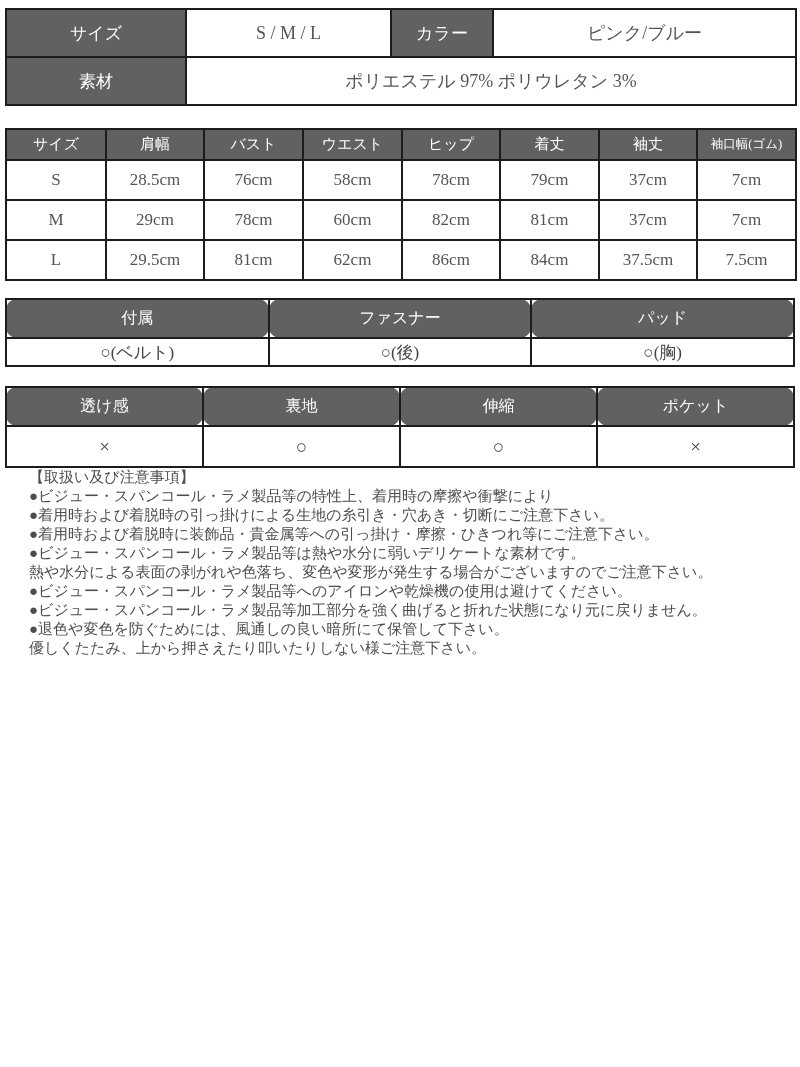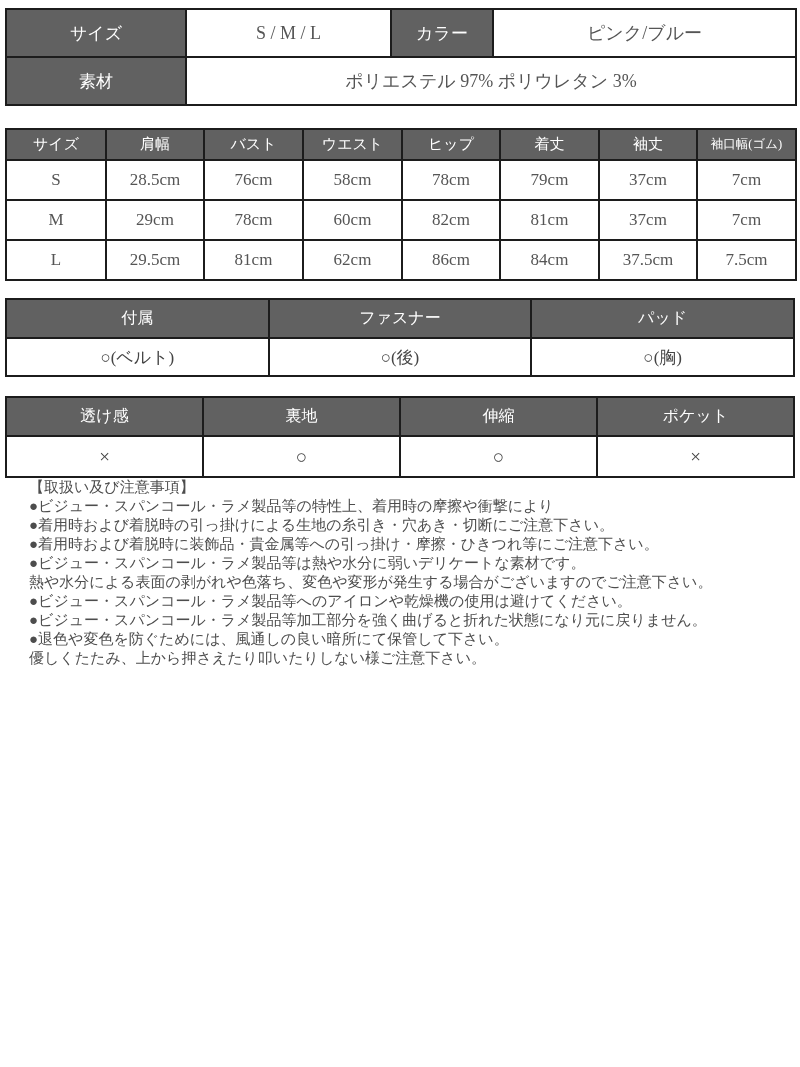--- a/index.html
+++ b/index.html
@@ -45,23 +45,23 @@
   #size-table { margin-top: 22px; }
   #size-table tr.head { height: 31px; }
   #size-table tr.data { height: 40px; }
   #size-table th.hd { font-size: 15px; }
   #size-table th.hd.small { font-size: 12.5px; }
 
   
   #features-1 { margin-top: 17px; }
   #features-2 { margin-top: 19px; }
   #features-1 tr.head, #features-2 tr.head { height: 39px; }
-  #features-1 tr.data { height: 38px; }
+  #features-1 tr.data { height: 28px; }
   #features-2 tr.data { height: 41px; }
-  #features-1 th.hd, #features-2 th.hd { font-size: 16px; }
+  #features-1 th.hd, #features-2 th.hd { font-size: 16px; border-radius: 11px; }
   #features-1 td.val, #features-2 td.val { font-size: 17px; color: #444444; }
   #features-2 td.val { font-size: 19px; }
 
   
   .notes {
     padding-left: 24px;
     padding-right: 10px;
     color: #4d4d4d;
     font-size: 15px;
     line-height: 19px;

